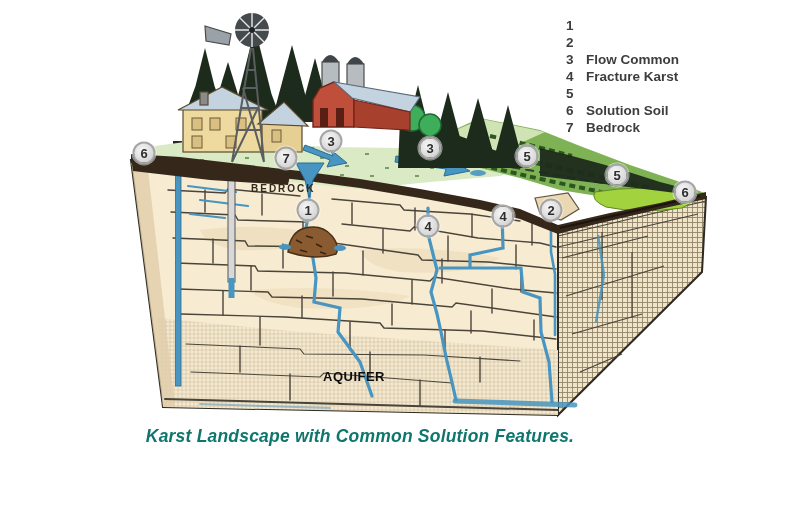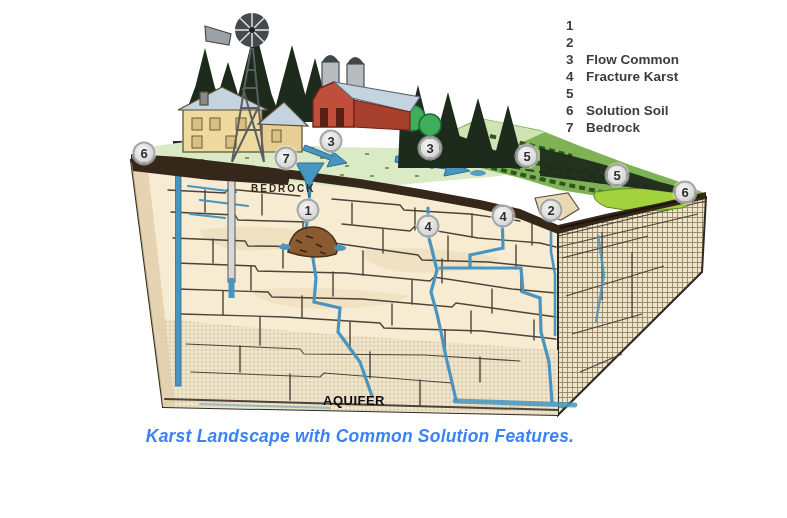--- a/index.html
+++ b/index.html
@@ -14,35 +14,35 @@
     color:var(--legend-text);font-size:13.5px;font-weight:700;line-height:17px;
   }
   .legend-row{display:flex;}
   .legend-num{width:13px;flex:0 0 13px;}
   .legend-label{padding-left:7px;white-space:nowrap;}
   
   .rock-label{
     position:absolute;color:#2f2a20;font-weight:700;
   }
   #bedrock-label{left:251px;top:183px;font-size:10px;letter-spacing:2px;}
-  #aquifer-label{left:312px;top:393px;width:84px;text-align:center;font-size:13px;color:#0d0d0d;letter-spacing:.5px;}
+  #aquifer-label{left:312px;top:369px;width:84px;text-align:center;font-size:13px;color:#0d0d0d;letter-spacing:.5px;}
   
   .marker{
     position:absolute;width:23px;height:23px;border-radius:50%;
     background:radial-gradient(circle at 40% 35%, #f6f6f6 0%, #dedede 55%, var(--badge-fill) 100%);
     border:2px solid #a6a6a6;box-sizing:border-box;
     display:flex;align-items:center;justify-content:center;
     font-size:13px;font-weight:700;color:#2e2e2e;
     transform:translate(-50%,-50%);
     box-shadow:0 0 0 1px rgba(255,255,255,.55);
   }
   
   #caption{
     position:absolute;left:85px;top:426px;width:550px;text-align:center;
-    font-size:17.5px;font-style:italic;font-weight:600;color:#3b82f6;letter-spacing:.2px;
+    font-size:17.5px;font-style:italic;font-weight:600;color:#0f766e;letter-spacing:.2px;
   }
 </style>
 </head>
 <body>
 
 <div id="stage">
 
   <svg id="art" width="787" height="518" viewBox="0 0 787 518">
     <defs>
       <pattern id="hatchR" width="5" height="5" patternUnits="userSpaceOnUse">

